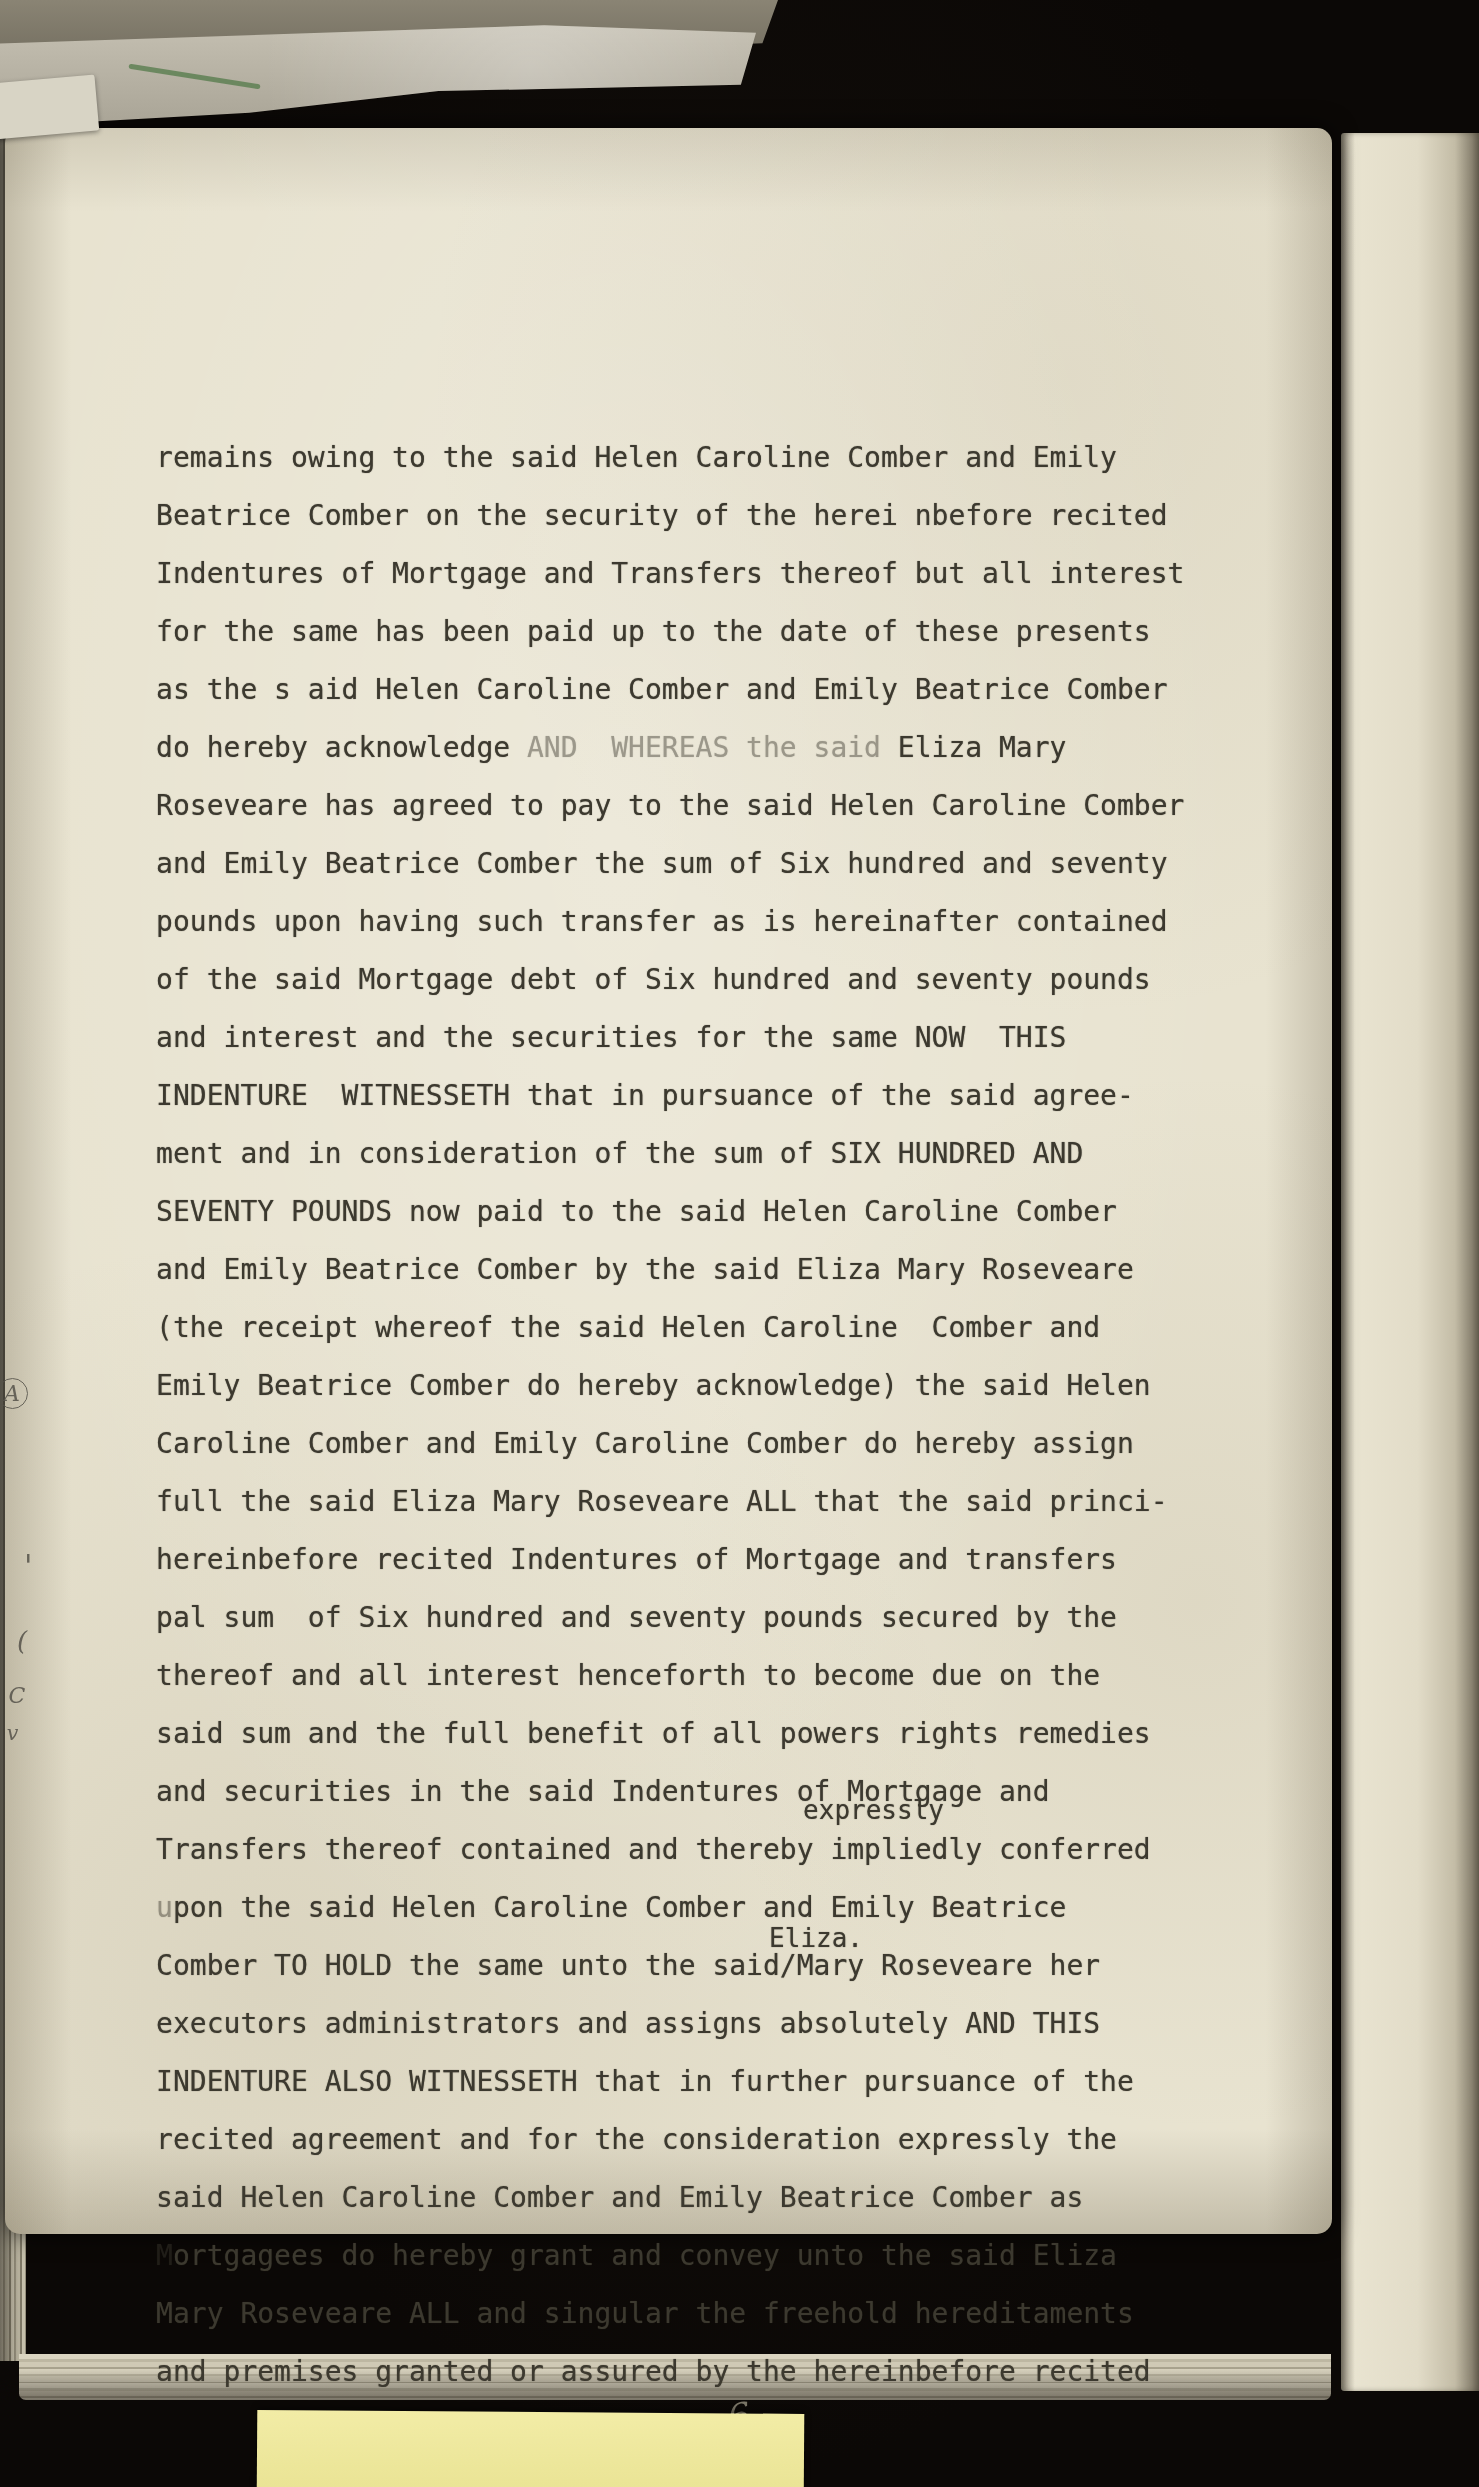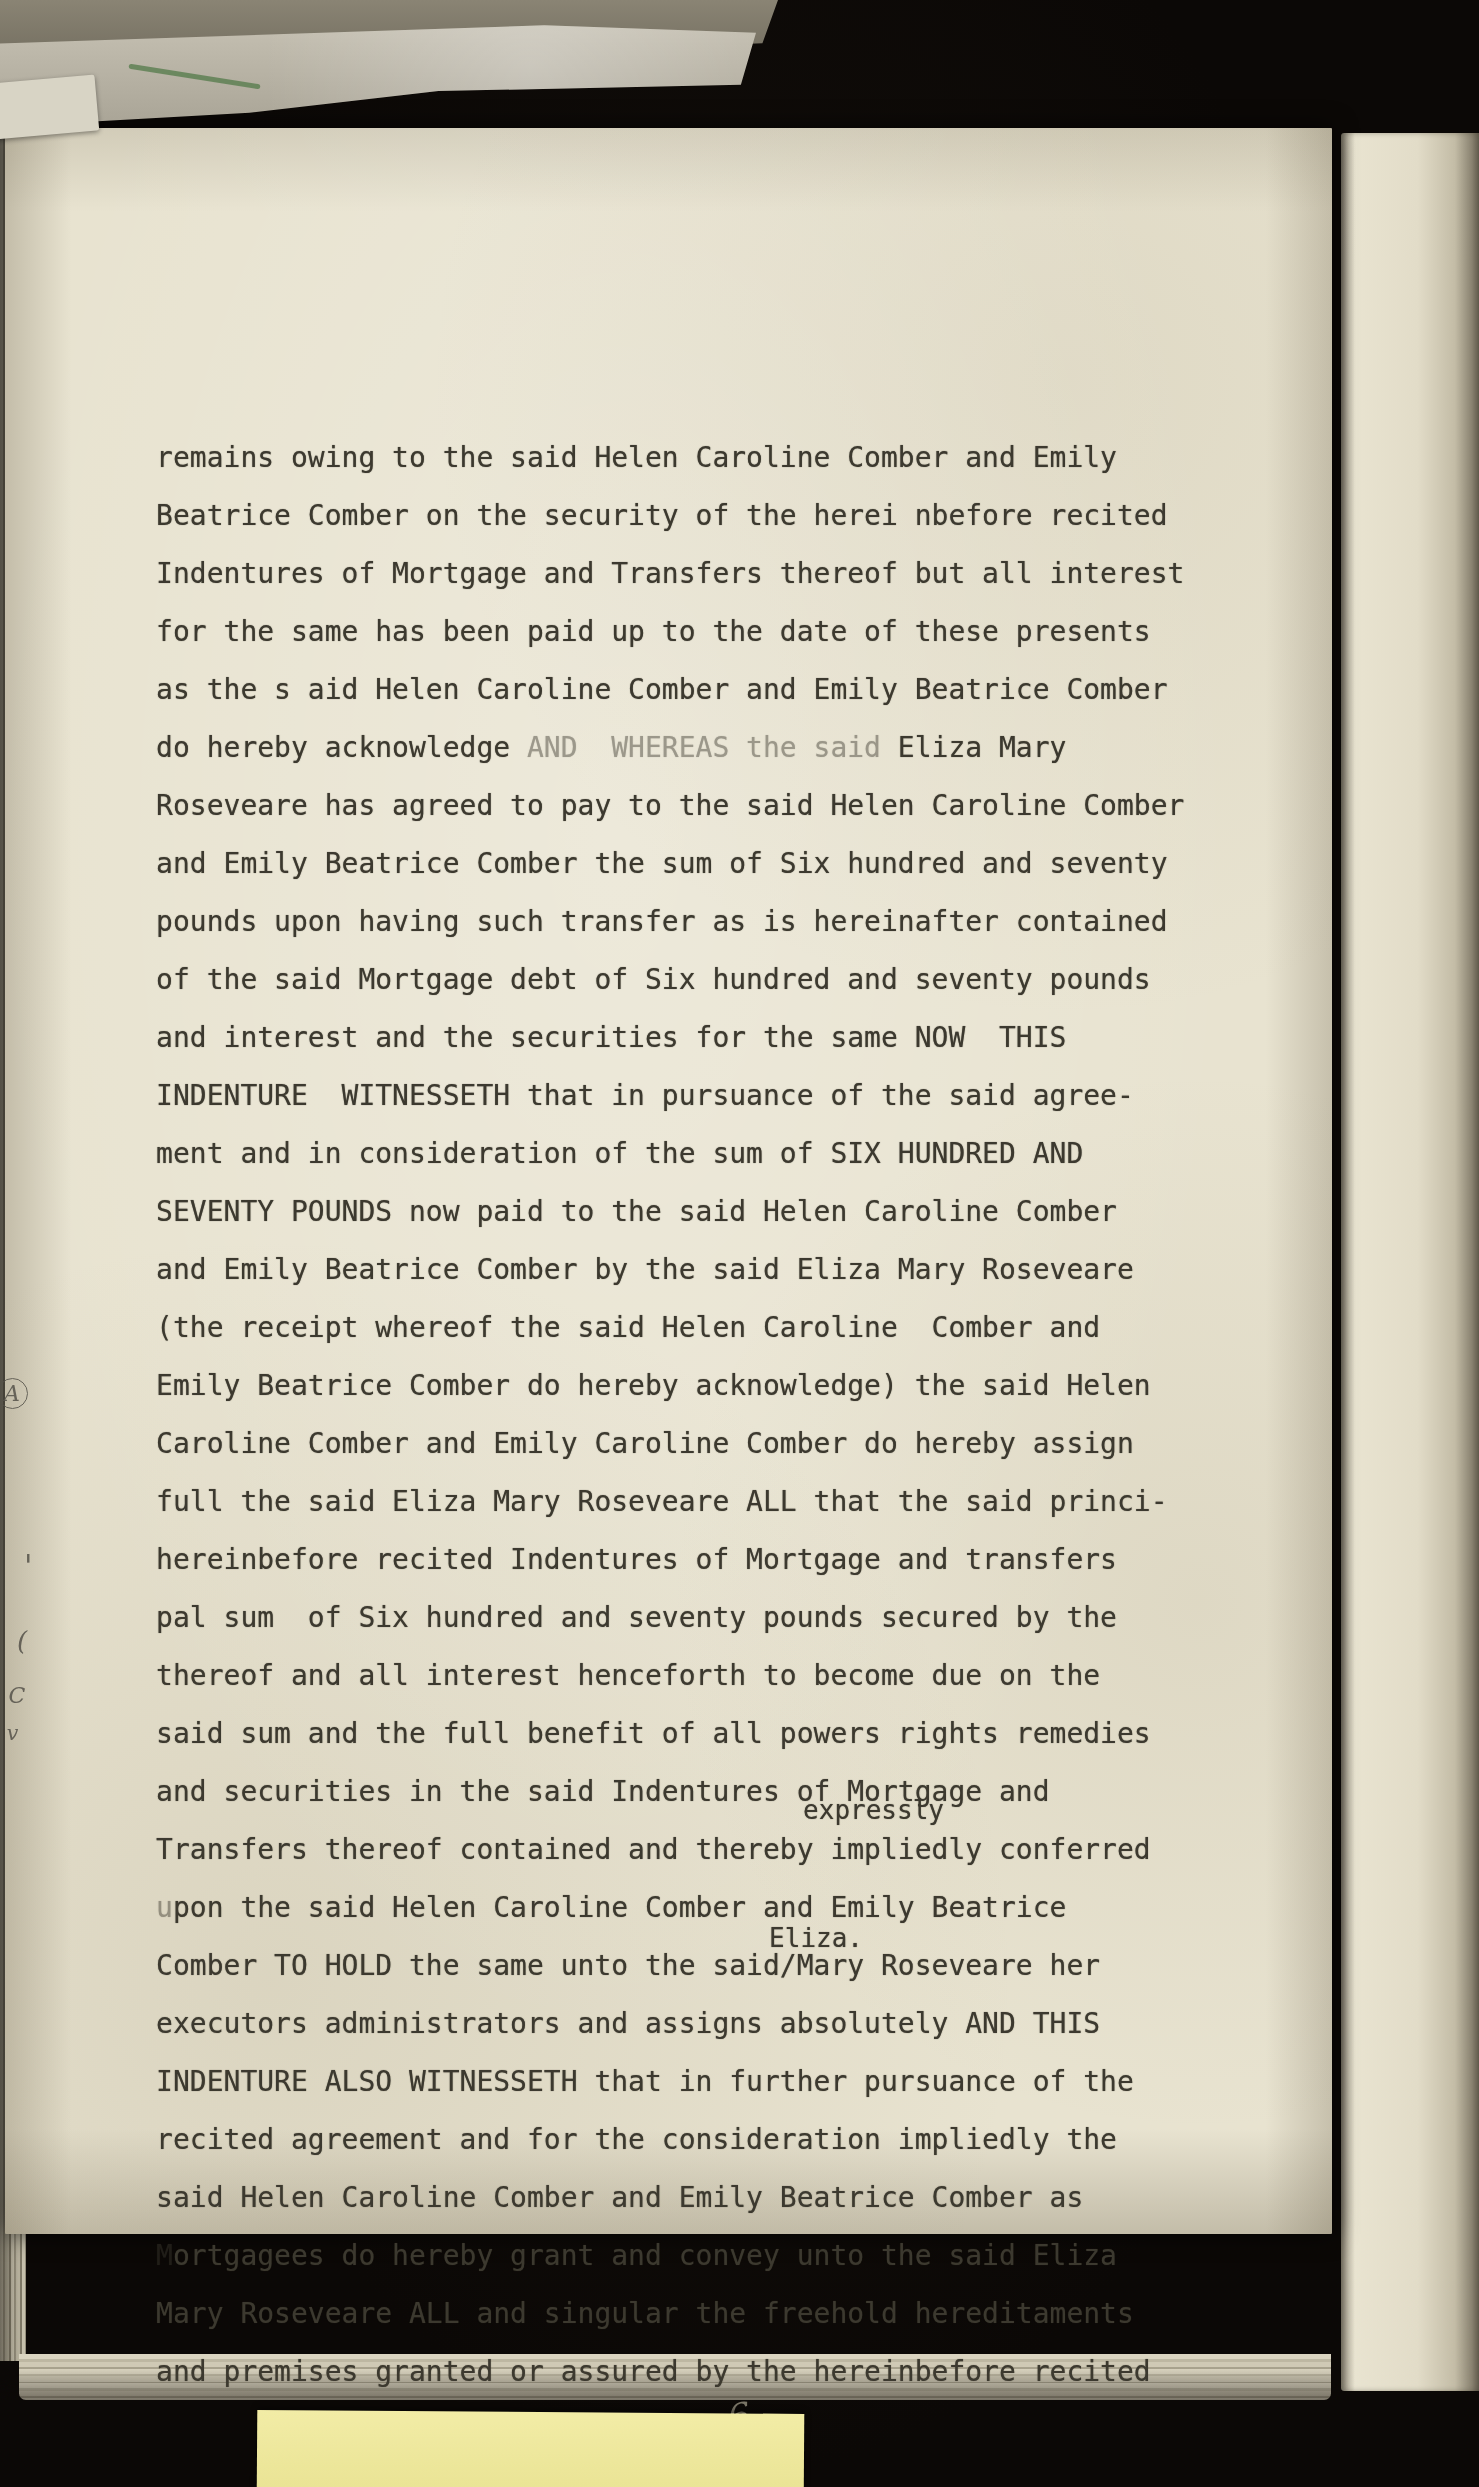--- a/index.html
+++ b/index.html
@@ -31,21 +31,21 @@
     position:absolute;left:5.1px;top:128px;width:1327px;height:2106px;z-index:2;
     background:
       radial-gradient(ellipse at 46% 34%, rgba(255,255,255,.22), rgba(255,255,255,0) 62%),
       radial-gradient(circle at 80% 12%, rgba(160,148,118,.12), rgba(160,148,118,0) 30%),
       radial-gradient(circle at 20% 88%, rgba(150,138,108,.16), rgba(150,138,108,0) 35%),
       radial-gradient(circle at 90% 70%, rgba(150,138,108,.12), rgba(150,138,108,0) 28%),
       linear-gradient(90deg, rgba(110,100,78,.30), rgba(110,100,78,0) 5%, rgba(110,100,78,0) 95%, rgba(110,100,78,.28) 100%),
       linear-gradient(0deg, rgba(110,100,78,.30), rgba(110,100,78,0) 5%),
       linear-gradient(180deg, rgba(110,100,78,.18), rgba(110,100,78,0) 4%),
       #e8e3d0;
-    border-radius:1px;
+    border-radius:15px;
     box-shadow:0 0 24px rgba(0,0,0,.7);
   }
   
   .text-block{
     position:absolute;left:151px;top:301px;z-index:3;
     font-size:28px;line-height:58px;color:#3c392f;
     text-shadow:0 0 1.1px rgba(56,52,40,.65);
   }
   .line{position:relative;white-space:pre;height:58px;}
   .faint{opacity:.45;margin-top:36px;}
@@ -148,21 +148,21 @@
       <div class="line"><span>hereinbefore recited Indentures of Mortgage and transfers</span></div>
       <div class="line"><span>pal sum  of Six hundred and seventy pounds secured by the</span></div>
       <div class="line"><span>thereof and all interest henceforth to become due on the</span></div>
       <div class="line"><span>said sum and the full benefit of all powers rights remedies</span></div>
       <div class="line"><span>and securities in the said Indentures of Mortgage and</span></div>
       <div class="line"><span>Transfers thereof contained and thereby impliedly conferred</span><span class="insert" style="left: 647px;">expressly</span></div>
       <div class="line"><span class="faint">u</span><span>pon the said Helen Caroline Comber and Emily Beatrice</span></div>
       <div class="line"><span>Comber TO HOLD the same unto the said/Mary Roseveare her</span><span class="insert" style="left: 613px; margin-top: 12px;">Eliza.</span></div>
       <div class="line"><span>executors administrators and assigns absolutely AND THIS</span></div>
       <div class="line"><span>INDENTURE ALSO WITNESSETH that in further pursuance of the</span></div>
-      <div class="line"><span>recited agreement and for the consideration impliedly the</span></div>
+      <div class="line"><span>recited agreement and for the consideration expressly the</span></div>
       <div class="line"><span>said Helen Caroline Comber and Emily Beatrice Comber as</span></div>
       <div class="line"><span class="faint">M</span><span>ortgagees do hereby grant and convey unto the said Eliza</span></div>
       <div class="line"><span>Mary Roseveare ALL and singular the freehold hereditaments</span></div>
       <div class="line"><span>and premises granted or assured by the hereinbefore recited</span></div>
     </div>
   <div class="page-number">6</div>
   <div id="margin-marks">
       <span class="margin-mark circled" style="left: -8.6px; top: 1250px; font-size: 22px;">A</span>
       <span class="margin-mark" style="left: 19px; top: 1420px; font-size: 31px;">'</span>
       <span class="margin-mark" style="left: 12px; top: 1498px; font-size: 26px;">(</span>

